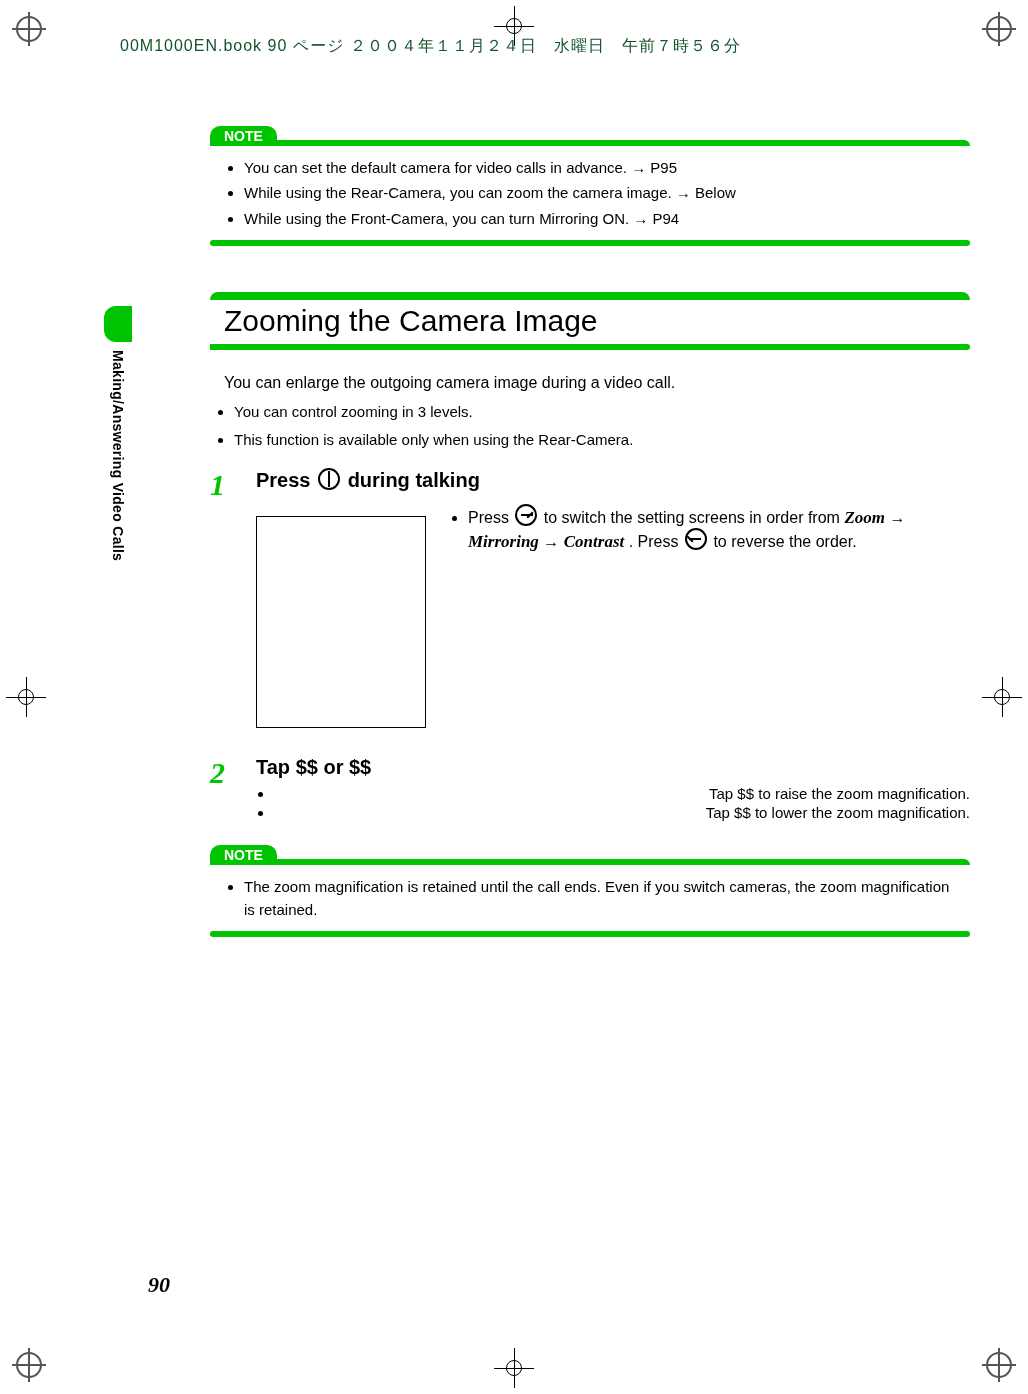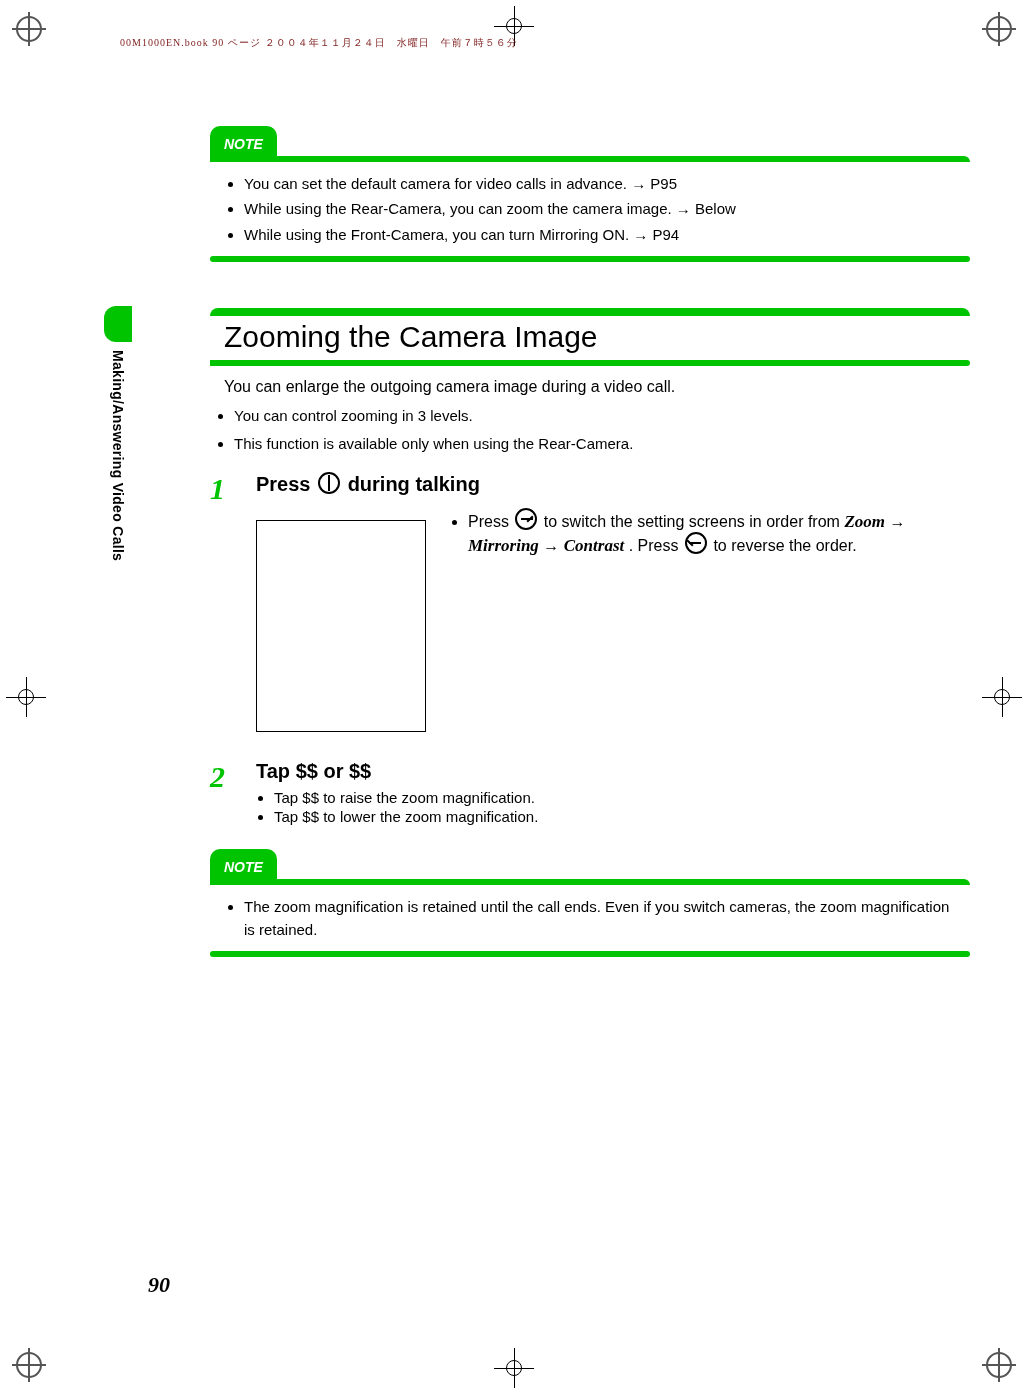--- a/index.html
+++ b/index.html
@@ -17,45 +17,44 @@
   .reg::before { left:50%; top:-6px; width:2px; height:34px; margin-left:-1px; }
   .reg::after  { top:50%; left:-6px; height:2px; width:34px; margin-top:-1px; }
   .cmark { position:absolute; width:40px; height:40px; }
   .cmark .a { position:absolute; width:1px; height:40px; background:#000; left:20px; }
   .cmark .b { position:absolute; height:1px; width:40px; background:#000; top:20px; }
   .cmark .c { position:absolute; width:14px; height:14px; border:1px solid #000; border-radius:50%; left:12px; top:12px; }
 
   .page-frame { position:absolute; left:60px; top:30px; right:60px; bottom:30px; }
 
   .header-line {
-    font-family: Liberation Serif, serif;
-    font-size: 10px;
+    font-family: Liberation Sans, sans-serif;
+    font-size: 16px;
     letter-spacing: 1px;
     margin-left: 60px;
     margin-top: 6px;
-    color: #7f1d1d;
+    color: #14532d;
   }
 
   .content {
     position: absolute;
     left: 150px;
     top: 96px;
     width: 760px;
   }
 
   .note-bar {
     background: #00c400;
     color: #fff;
     font-weight: bold;
     font-size: 14px;
-    padding: 10px 14px;
+    padding: 2px 14px;
     border-top-left-radius: 10px;
     border-top-right-radius: 10px;
     display: inline-block;
-    font-style: italic;
   }
   .note-rule {
     height: 6px;
     background: #00c400;
     border-radius: 0 6px 0 0;
     margin-top: -6px;
   }
   .note-body {
     padding: 8px 10px 8px 24px;
     font-size: 15px;
@@ -84,21 +83,21 @@
     color: #000;
   }
   .section-title-underline {
     height: 6px;
     background: #00c400;
     border-radius: 0 8px 8px 0;
   }
 
   .intro {
     font-size: 16px;
-    margin: 12px 0 6px 14px;
+    margin: 24px 0 6px 14px;
   }
   .sublist {
     font-size: 15px;
     margin: 4px 0 0 4px;
     padding-left: 20px;
   }
   .sublist li { margin: 11px 0; }
 
   .step {
     display: flex;
@@ -135,21 +134,21 @@
   .ital { font-style: italic; font-family: "Times New Roman", serif; font-weight: bold; font-size: 17px; margin-top: 25px; }
 
   .screenshot-box {
     width: 168px; height: 210px; border: 1px solid #000; margin: 14px 0 0 0; background:#fff;
   }
   .step1-row { display:flex; gap:24px; margin-top:10px; }
   .step1-text { flex:1; font-size:16px; padding-top:2px; }
   .step1-text ul { margin:0; padding-left:18px; }
 
   .step2-sub { font-size:15px; margin:6px 0 0 0; }
-  .step2-sub ul { margin:4px 0 0 0; padding-left:18px; }
+  .step2-sub ul { margin:4px 0 0 0; padding-left:18px;text-align:right; }
   .step2-sub li { margin:2px 0; }
 
   .side-tab {
     position:absolute;
     left:44px; top:276px;
     width:28px; height:36px;
     background:#00c400;
     border-radius:12px 0 0 12px;
   }
   .side-text {

